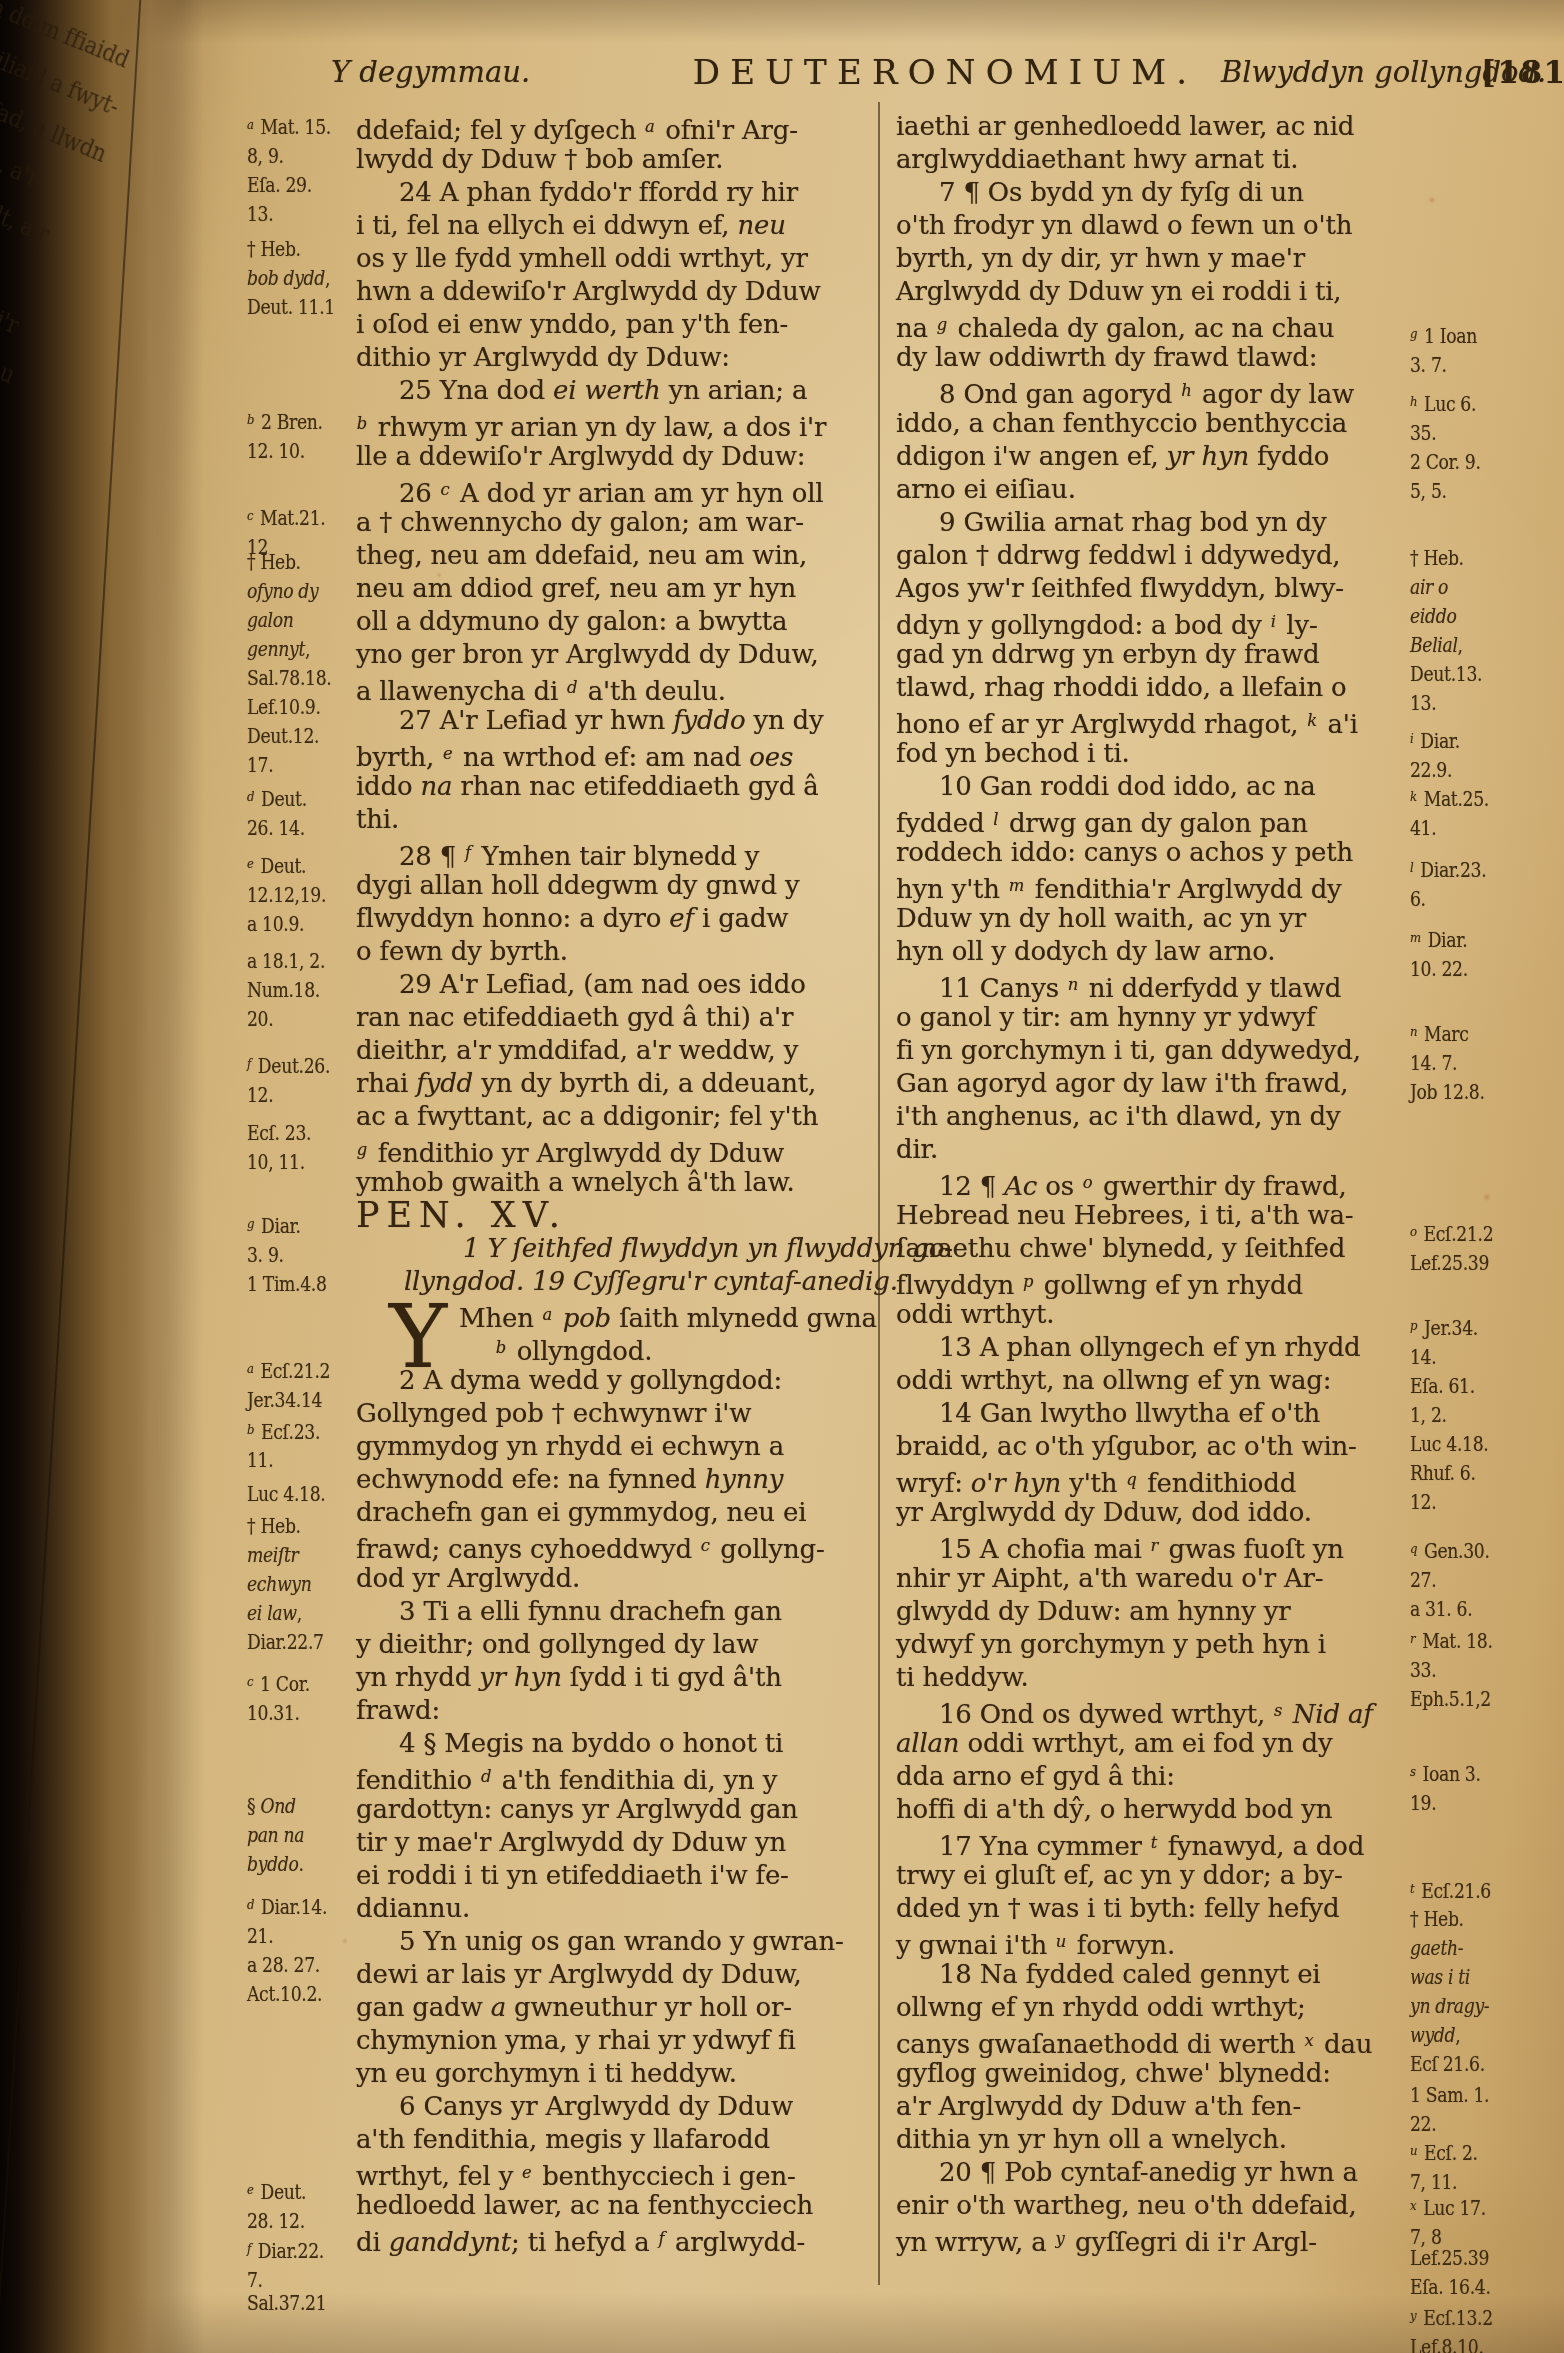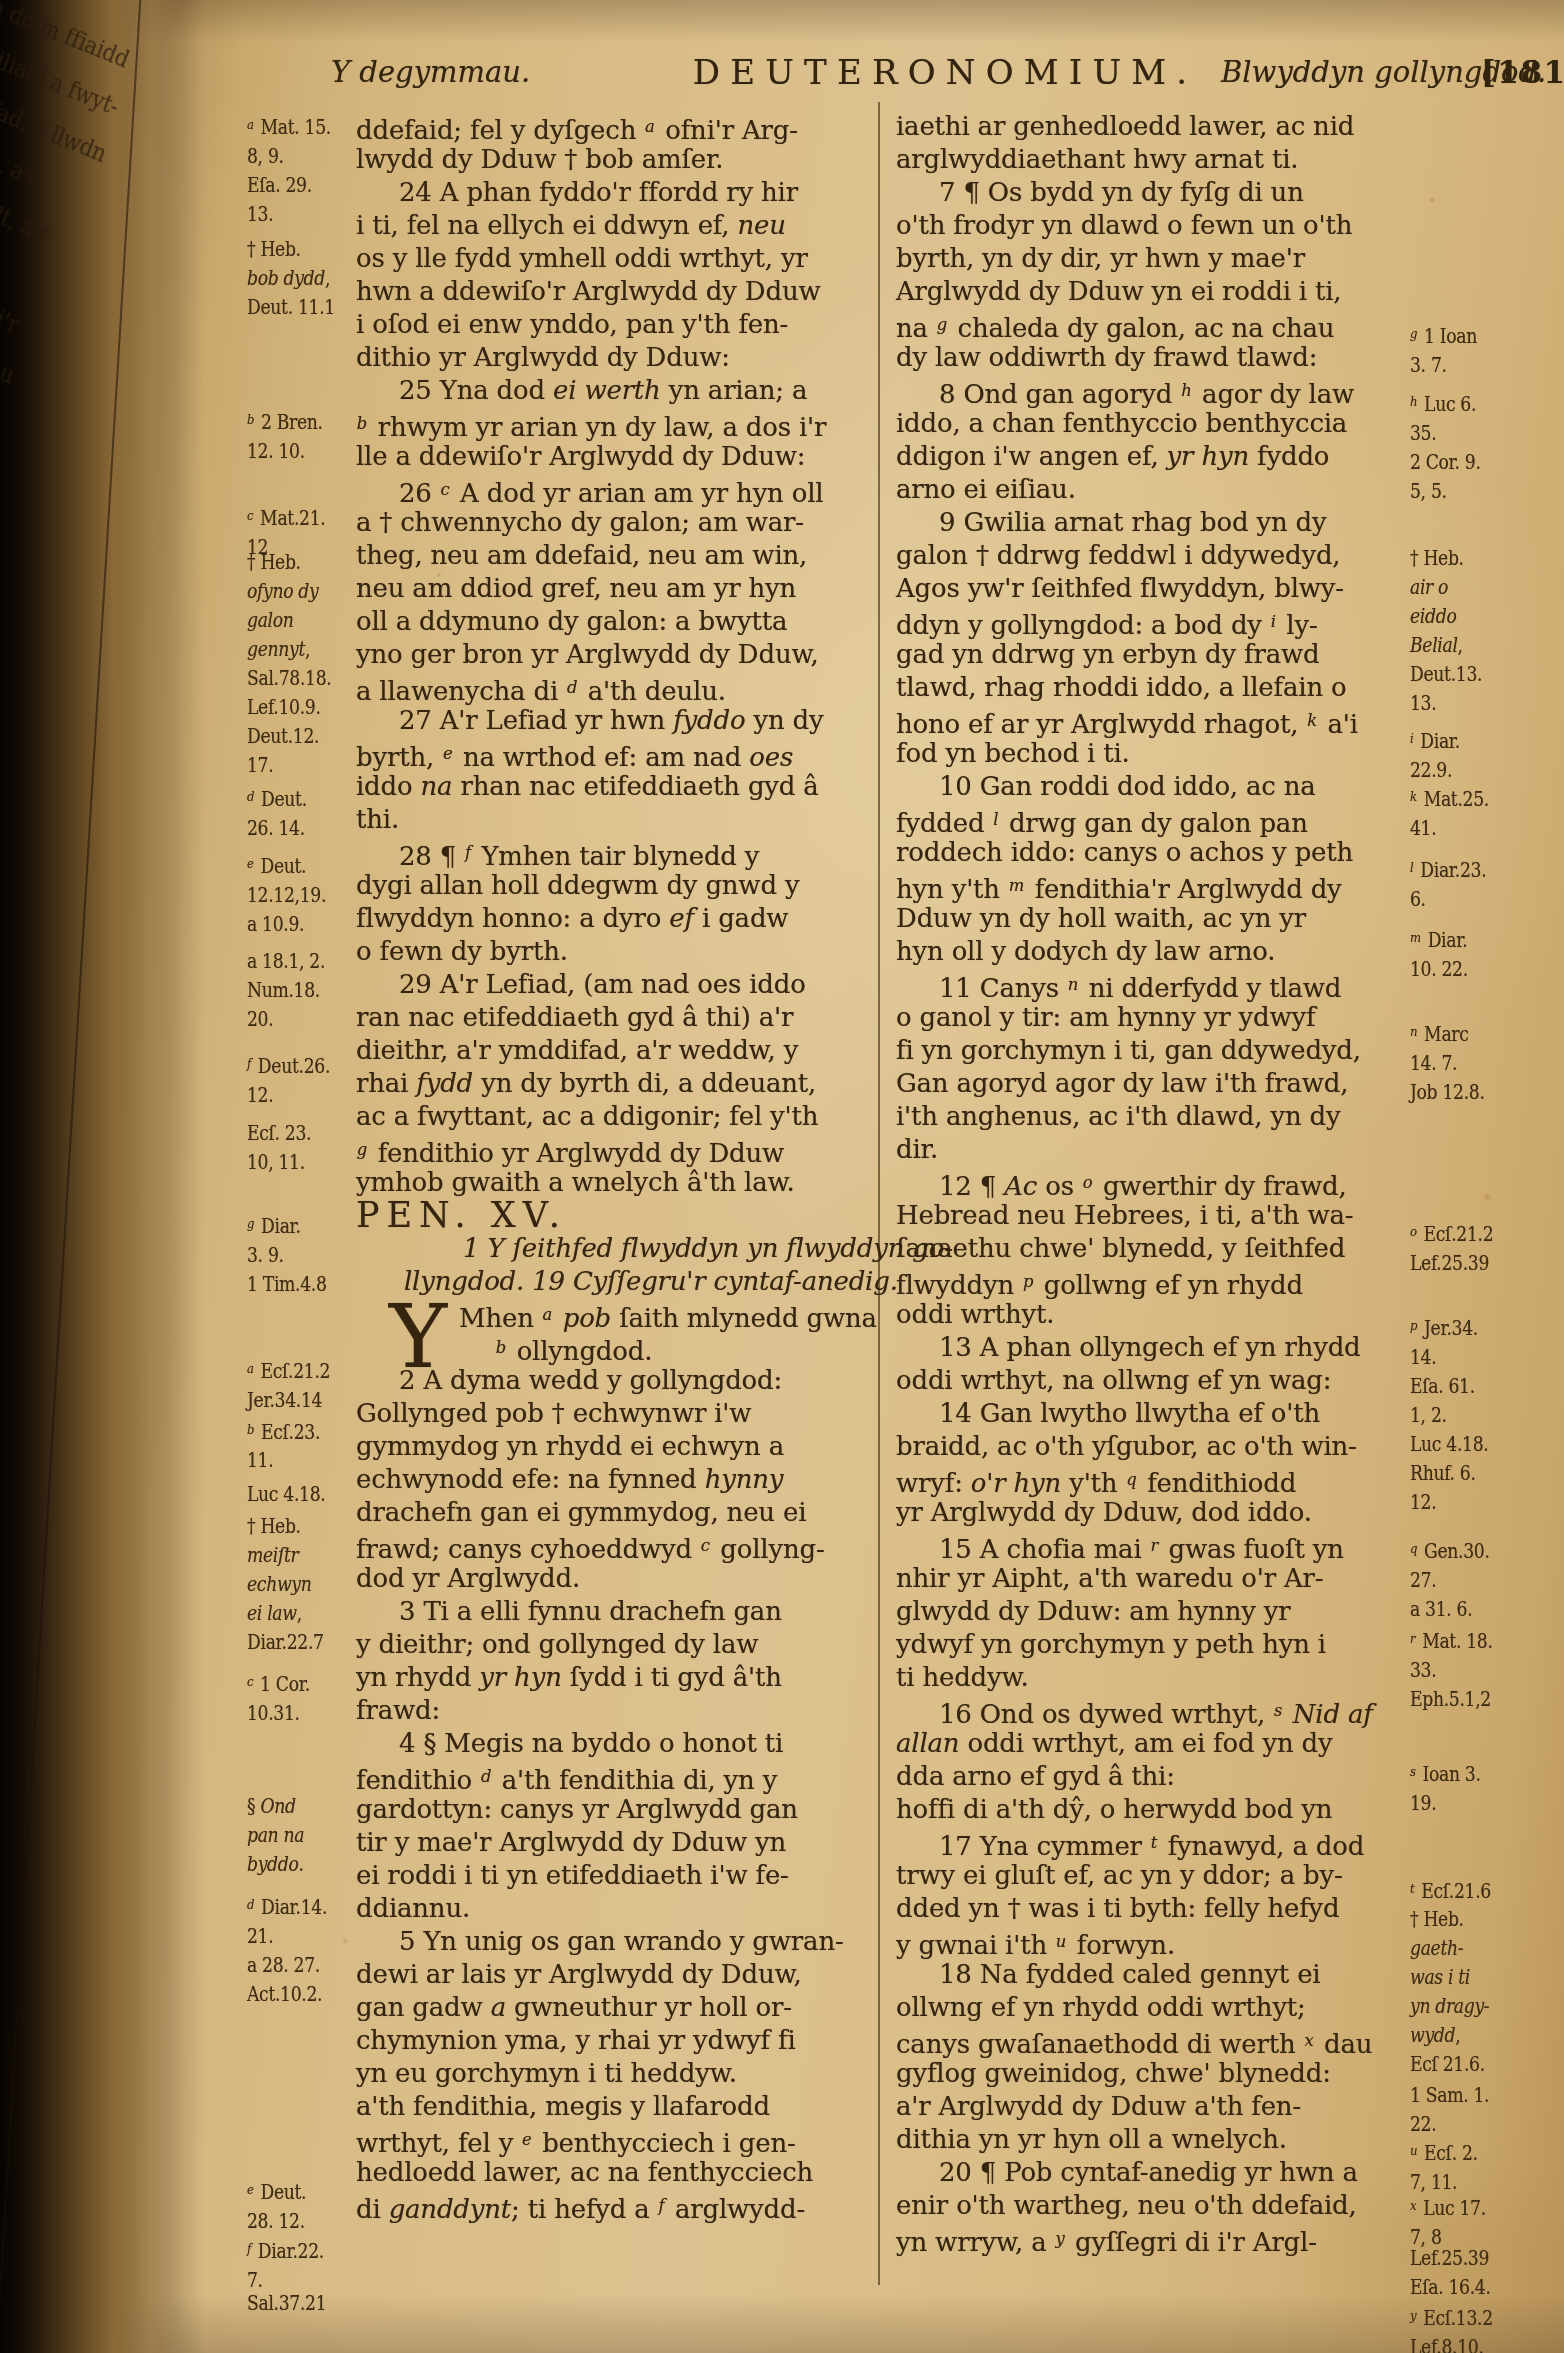--- a/index.html
+++ b/index.html
@@ -144,20 +144,21 @@
     <div class="ln ">fendithio <span class="ref">d</span> a'th fendithia di, yn y</div>
     <div class="ln ">gardottyn: canys yr Arglwydd gan</div>
     <div class="ln ">tir y mae'r Arglwydd dy Dduw yn</div>
     <div class="ln ">ei roddi i ti yn etifeddiaeth i'w fe-</div>
     <div class="ln ">ddiannu.</div>
     <div class="ln v">5 Yn unig os gan wrando y gwran-</div>
     <div class="ln ">dewi ar lais yr Arglwydd dy Dduw,</div>
     <div class="ln ">gan gadw <i>a</i> gwneuthur yr holl or-</div>
     <div class="ln ">chymynion yma, y rhai yr ydwyf fi</div>
     <div class="ln ">yn eu gorchymyn i ti heddyw.</div>
+    <div class="ln v">6 Canys yr Arglwydd dy Dduw</div>
     <div class="ln ">a'th fendithia, megis y llafarodd</div>
     <div class="ln ">wrthyt, fel y <span class="ref">e</span> benthycciech i gen-</div>
     <div class="ln ">hedloedd lawer, ac na fenthycciech</div>
     <div class="ln ">di <i>ganddynt</i>; ti hefyd a <span class="ref">f</span> arglwydd-</div>
   </div>
 <div id="colR">
     <div class="ln ">iaethi ar genhedloedd lawer, ac nid</div>
     <div class="ln ">arglwyddiaethant hwy arnat ti.</div>
     <div class="ln v">7 ¶ Os bydd yn dy fyſg di un</div>
     <div class="ln ">o'th frodyr yn dlawd o fewn un o'th</div>

